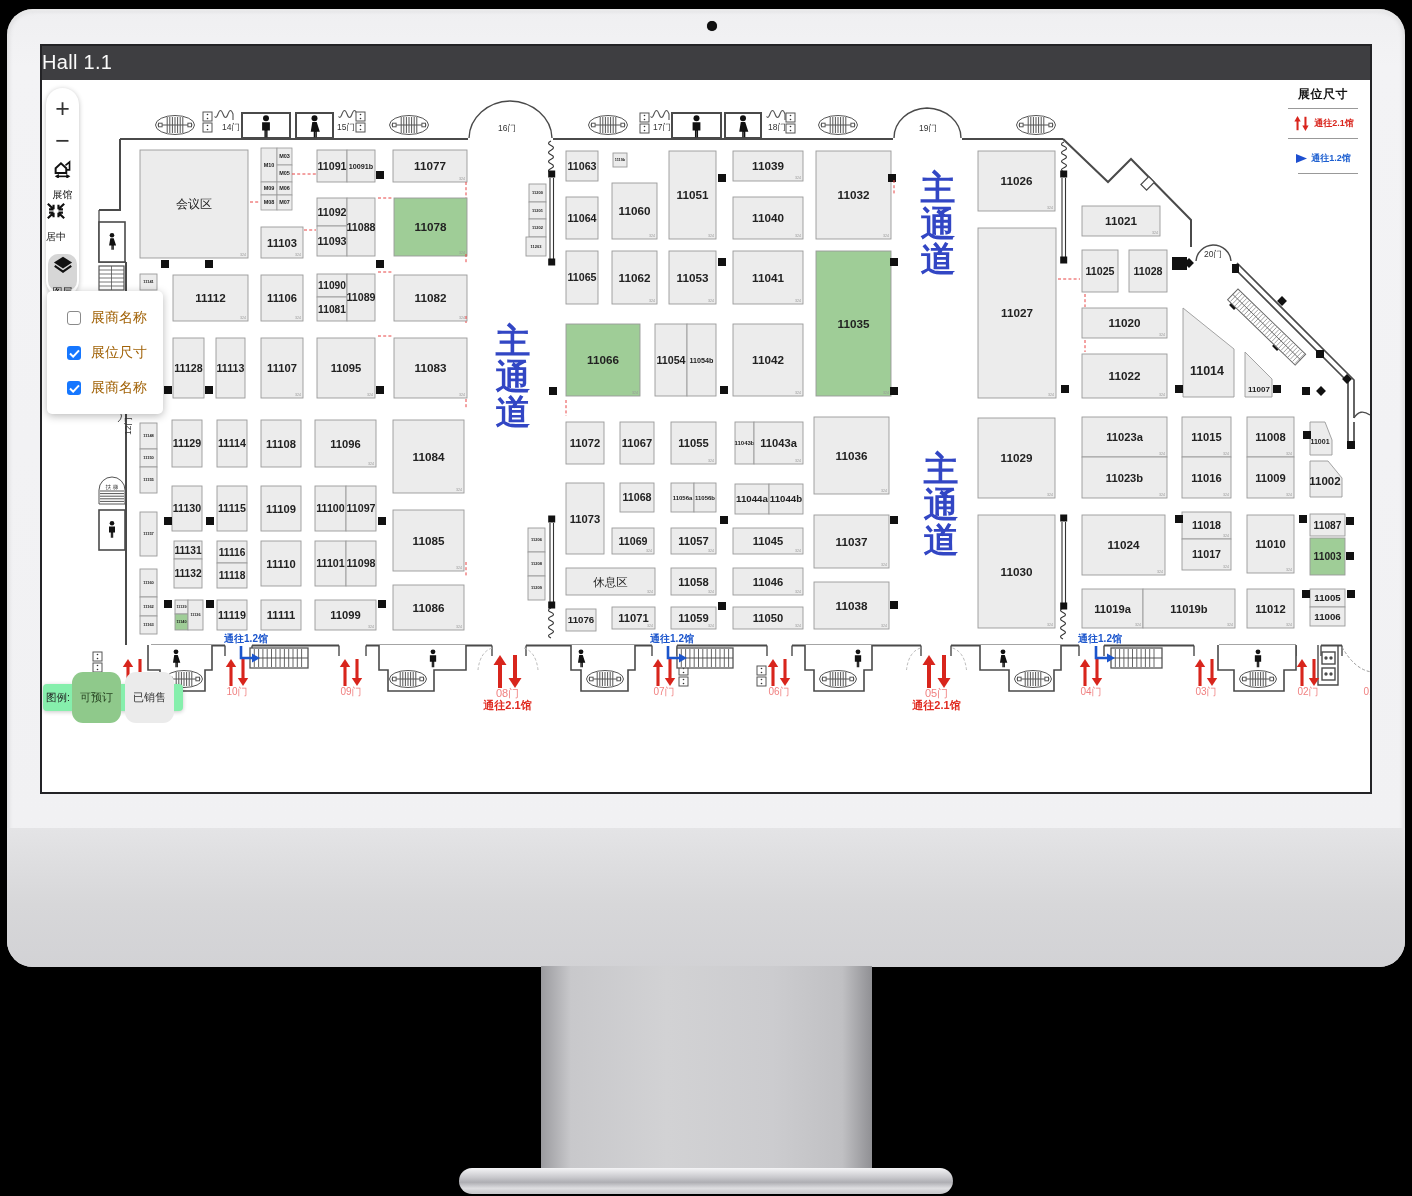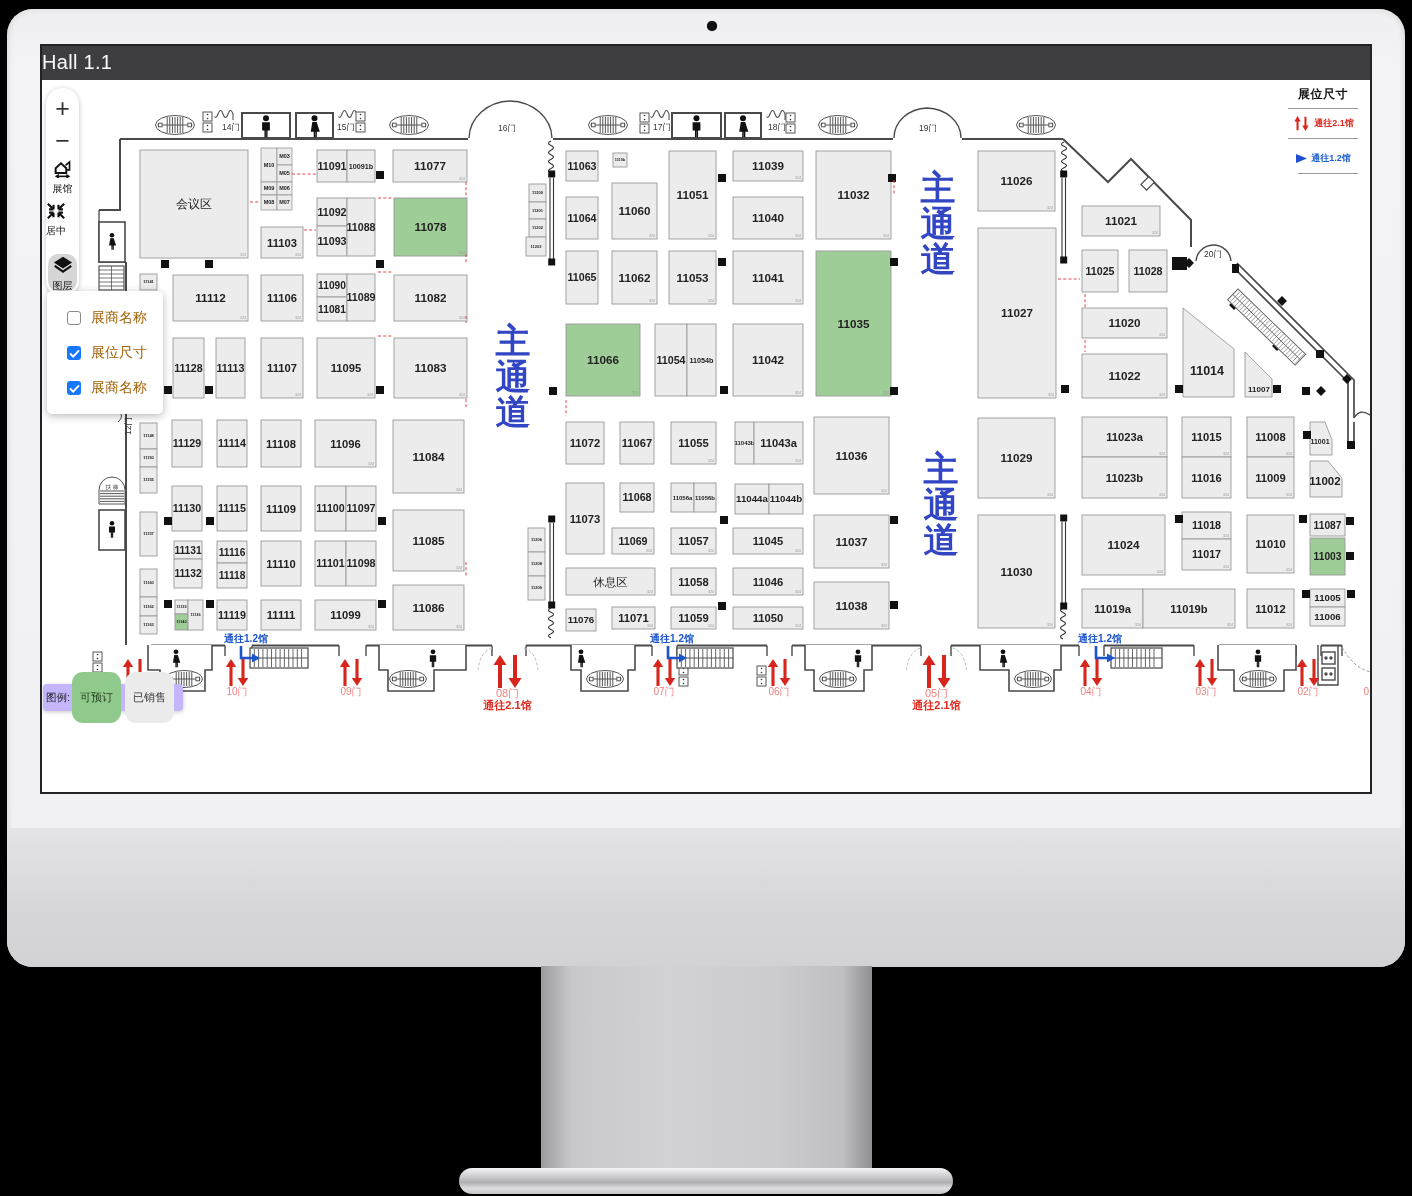--- a/index.html
+++ b/index.html
@@ -8,30 +8,30 @@
  box-shadow:inset 0 0 6px rgba(0,0,0,.18), inset 0 2px 2px rgba(255,255,255,.8)}
 .chin{position:absolute;left:0px;top:819px;width:1398px;height:139px;border-radius:0 0 26px 26px;
  background:linear-gradient(180deg,#e4e4e6,#d7d7d9 55%,#d2d2d5)}
 .cam{position:absolute;left:700px;top:12px;width:10px;height:10px;border-radius:50%;background:#111;box-shadow:inset 0 0 2px #000, 0 0 1px rgba(0,0,0,.4)}
 .screen{position:absolute;left:33px;top:35px;width:1332px;height:750px;border:2px solid #232326;background:#fff;overflow:hidden}
 .titlebar{height:34px;background:#3e3e41;color:#fafafa;font-size:20px;line-height:33px;letter-spacing:.3px}
 .map{position:absolute;left:0;top:36px;width:1328px;height:712px}
 .toolbar{position:absolute;left:4px;top:42px;width:33px;height:209px;background:#fff;border-radius:17px;
  box-shadow:0 1px 5px rgba(0,0,0,.25);text-align:center;color:#222;z-index:2}
 .toolbar .zi{font-size:25px;font-weight:400;line-height:1;color:#333}
-.tlab{font-size:10px;color:#111;line-height:1;margin-top:2px}
+.tlab{font-size:10px;color:#111;line-height:1;margin-top:8px}
 .layersq{position:absolute;left:2px;top:166px;width:29px;height:37px;background:#d6d6d6;border-radius:10px;padding-top:2px}
 .popup{position:absolute;left:5px;top:245px;width:116px;height:123px;background:#fff;border-radius:5px;
  box-shadow:0 2px 8px rgba(0,0,0,.28);padding:15px 0 0 20px;z-index:3}
 .prow{display:flex;align-items:center;height:24px;margin-bottom:11px}
 .cb{width:14px;height:14px;border-radius:3px;margin-right:10px;flex:none}
 .cb.off{border:1.6px solid #8a8a8a;background:#fff}
 .cb.on{background:#1677ff;color:#fff;display:flex;align-items:center;justify-content:center}
 .prow span{font-size:14px;color:#a16207}
-.legend{position:absolute;left:1px;top:638px;height:27px;background:#c4b5fd;border-radius:4px;
+.legend{position:absolute;left:1px;top:638px;height:27px;background:#86efac;border-radius:4px;
  box-shadow:0 1px 4px rgba(0,0,0,.22);display:flex;align-items:center;padding:0 5px 0 3px;white-space:nowrap}
 .legend .t{font-size:10.5px;color:#222;margin-right:2px}
 .pill{font-size:11px;border-radius:11px;padding:18px 8px;margin-right:4px;white-space:nowrap}
 .pill.g{background:#8fc98b;color:#24411f}
 .pill.s{background:#ebebeb;color:#333}
 .alegend{position:absolute;left:1246px;top:40px;width:70px;color:#111}
 .alegend .hd{font-size:12px;font-weight:bold;text-align:center;letter-spacing:.5px}
 .alegend hr{border:none;border-top:1px solid #999;margin:5px 0}
 .alrow{display:flex;align-items:center;justify-content:center;gap:3px;height:19px;white-space:nowrap}
 .alrow .rt{font-size:9px;font-weight:bold;color:#d9251d}

